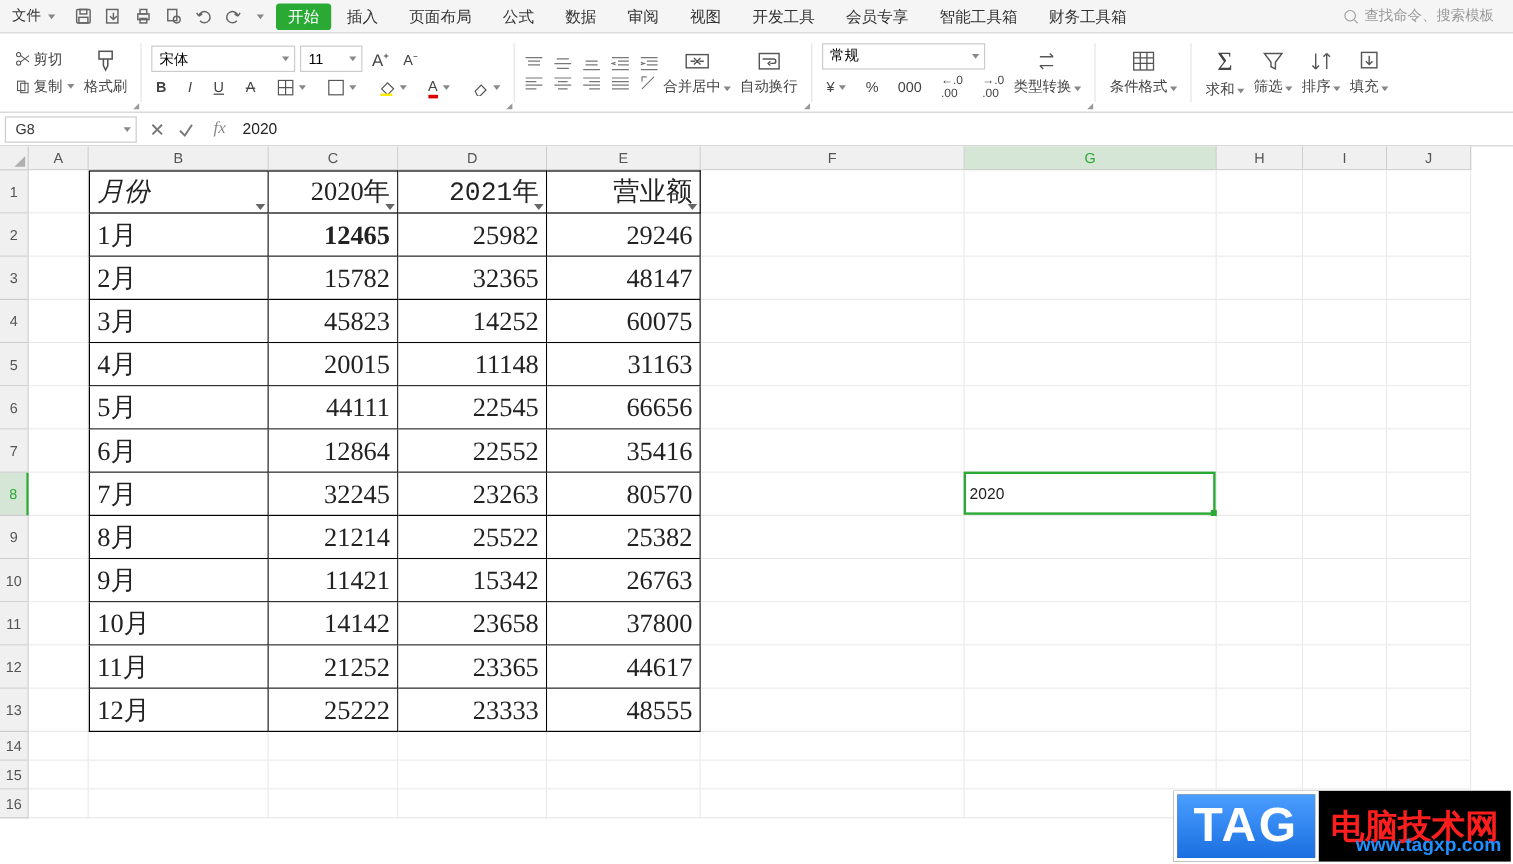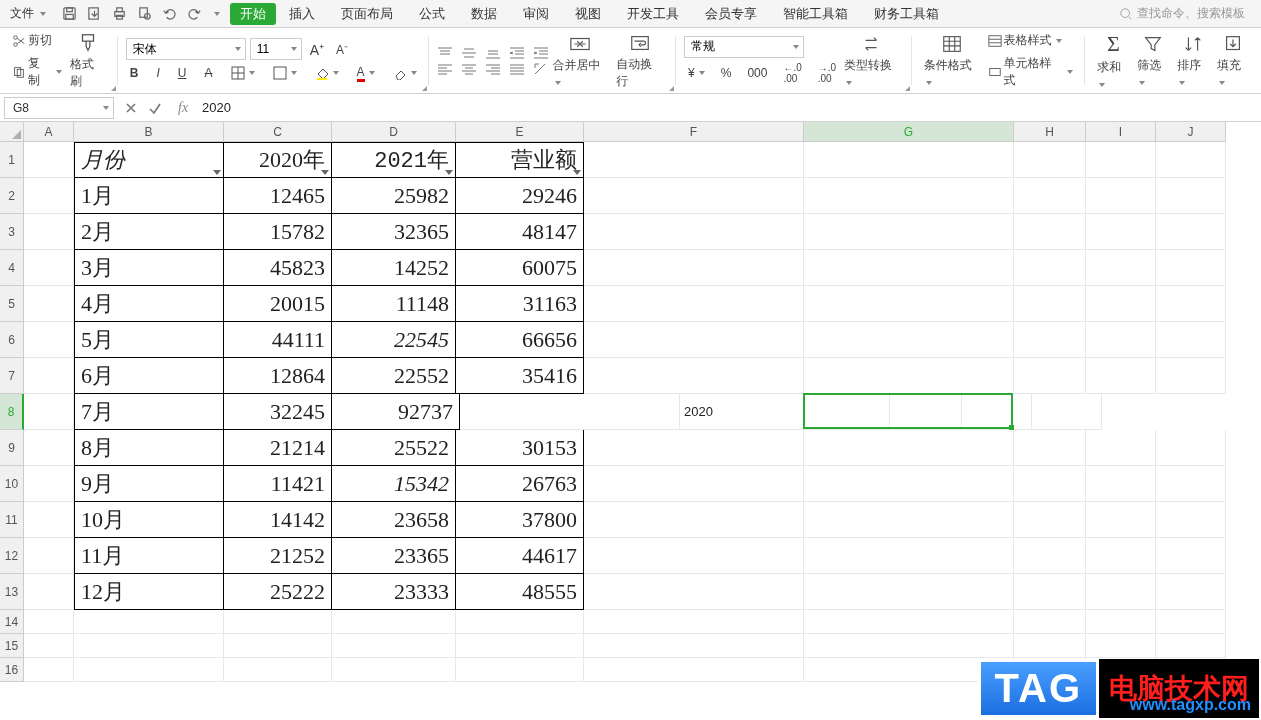--- a/index.html
+++ b/index.html
@@ -279,21 +279,21 @@
           <rect x="3" y="3" width="18" height="14"></rect>
           <path d="M6 8h10a2 2 0 1 1 0 4h-3M13 10l-2 2 2 2"></path>
         </svg>
       <span>自动换行</span>
     </div>
     <div class="corner-tri"></div>
   </div>
 
   <div class="ribbon-group">
     <div class="vstack">
-      <div class="font-name" style="width:120px;">
+      <div class="font-name" style="width:136px;">
         <span>常规</span>
         <span class="combo-arrow dd-tri"></span>
       </div>
       <div class="hstack" style="gap:8px;">
         <div class="btn-sm">
             <span>¥</span>
             <span class="dd-tri"></span>
           </div>
         <div class="btn-sm">
             <span>%</span>
@@ -318,37 +318,20 @@
     <div class="corner-tri"></div>
   </div>
 
   <div class="ribbon-group">
     <div class="btn-lg">
       <svg viewBox="0 0 24 22" stroke="#555" fill="none" stroke-width="1.2">
           <rect x="3" y="3" width="18" height="16"></rect>
           <path d="M3 8h18M3 13h18M9 3v16M15 3v16"></path>
         </svg>
       <span><span>条件格式</span><span class="dd-tri"></span></span>
-    </div>
-    <div class="vstack" style="justify-content:center;height:60px;">
-      <div class="btn-sm">
-        <svg viewBox="0 0 16 14" stroke="#555" fill="none">
-            <rect x="1" y="1" width="14" height="12"></rect>
-            <path d="M1 5h14M1 9h14"></path>
-          </svg>
-        <span>表格样式</span>
-          <span class="dd-tri"></span>
-      </div>
-      <div class="btn-sm">
-        <svg viewBox="0 0 16 14" stroke="#555" fill="none">
-            <rect x="2" y="3" width="12" height="8"></rect>
-          </svg>
-        <span>单元格样式</span>
-          <span class="dd-tri"></span>
-      </div>
     </div>
   </div>
 
   <div class="ribbon-group">
     <div class="btn-lg">
       <span style="font-size:22px;font-family:serif">Σ</span>
       <span><span>求和</span><span class="dd-tri"></span></span>
     </div>
     <div class="btn-lg">
       <svg viewBox="0 0 24 22" stroke="#555" fill="none" stroke-width="1.3">
@@ -436,21 +419,21 @@
             <div class="cell tb tb-top hdr-cell num" style="width: 128px; height: 36px;">营业额<span class="filter-tri"></span></div>
             <div class="cell" style="width: 220px; height: 36px;"></div>
             <div class="cell" style="width: 210px; height: 36px;"></div>
             <div class="cell" style="width: 72px; height: 36px;"></div>
             <div class="cell" style="width: 70px; height: 36px;"></div>
             <div class="cell" style="width: 70px; height: 36px;"></div>
           </div>
           <div class="cell-row">
             <div class="cell" style="width: 50px; height: 36px;"></div>
             <div class="cell tb tb-left" style="width: 150px; height: 36px;">1月</div>
-            <div class="cell tb num" style="width: 108px; height: 36px;">12465</div>
+            <div class="cell tb num" style="width: 108px; height: 36px; font-weight: bold;">12465</div>
             <div class="cell tb num" style="width: 124px; height: 36px;">25982</div>
             <div class="cell tb num" style="width: 128px; height: 36px;">29246</div>
             <div class="cell" style="width: 220px; height: 36px;"></div>
             <div class="cell" style="width: 210px; height: 36px;"></div>
             <div class="cell" style="width: 72px; height: 36px;"></div>
             <div class="cell" style="width: 70px; height: 36px;"></div>
             <div class="cell" style="width: 70px; height: 36px;"></div>
           </div>
           <div class="cell-row">
             <div class="cell" style="width: 50px; height: 36px;"></div>
@@ -485,21 +468,21 @@
             <div class="cell" style="width: 220px; height: 36px;"></div>
             <div class="cell" style="width: 210px; height: 36px;"></div>
             <div class="cell" style="width: 72px; height: 36px;"></div>
             <div class="cell" style="width: 70px; height: 36px;"></div>
             <div class="cell" style="width: 70px; height: 36px;"></div>
           </div>
           <div class="cell-row">
             <div class="cell" style="width: 50px; height: 36px;"></div>
             <div class="cell tb tb-left" style="width: 150px; height: 36px;">5月</div>
             <div class="cell tb num" style="width: 108px; height: 36px;">44111</div>
-            <div class="cell tb num" style="width: 124px; height: 36px; font-style: italic;">22545</div>
+            <div class="cell tb num" style="width: 124px; height: 36px;">22545</div>
             <div class="cell tb num" style="width: 128px; height: 36px;">66656</div>
             <div class="cell" style="width: 220px; height: 36px;"></div>
             <div class="cell" style="width: 210px; height: 36px;"></div>
             <div class="cell" style="width: 72px; height: 36px;"></div>
             <div class="cell" style="width: 70px; height: 36px;"></div>
             <div class="cell" style="width: 70px; height: 36px;"></div>
           </div>
           <div class="cell-row">
             <div class="cell" style="width: 50px; height: 36px;"></div>
             <div class="cell tb tb-left" style="width: 150px; height: 36px;">6月</div>
@@ -509,44 +492,45 @@
             <div class="cell" style="width: 220px; height: 36px;"></div>
             <div class="cell" style="width: 210px; height: 36px;"></div>
             <div class="cell" style="width: 72px; height: 36px;"></div>
             <div class="cell" style="width: 70px; height: 36px;"></div>
             <div class="cell" style="width: 70px; height: 36px;"></div>
           </div>
           <div class="cell-row">
             <div class="cell" style="width: 50px; height: 36px;"></div>
             <div class="cell tb tb-left" style="width: 150px; height: 36px;">7月</div>
             <div class="cell tb num" style="width: 108px; height: 36px;">32245</div>
-            <div class="cell tb num" style="width: 128px; height: 36px;">92737</div>
+            <div class="cell tb num" style="width: 124px; height: 36px;">23263</div>
+            <div class="cell tb num" style="width: 128px; height: 36px;">80570</div>
             <div class="cell" style="width: 220px; height: 36px;"></div>
             <div class="cell edit-cell" style="width: 210px; height: 36px;">2020</div>
             <div class="cell" style="width: 72px; height: 36px;"></div>
             <div class="cell" style="width: 70px; height: 36px;"></div>
             <div class="cell" style="width: 70px; height: 36px;"></div>
           </div>
           <div class="cell-row">
             <div class="cell" style="width: 50px; height: 36px;"></div>
             <div class="cell tb tb-left" style="width: 150px; height: 36px;">8月</div>
             <div class="cell tb num" style="width: 108px; height: 36px;">21214</div>
             <div class="cell tb num" style="width: 124px; height: 36px;">25522</div>
-            <div class="cell tb num" style="width: 128px; height: 36px;">30153</div>
+            <div class="cell tb num" style="width: 128px; height: 36px;">25382</div>
             <div class="cell" style="width: 220px; height: 36px;"></div>
             <div class="cell" style="width: 210px; height: 36px;"></div>
             <div class="cell" style="width: 72px; height: 36px;"></div>
             <div class="cell" style="width: 70px; height: 36px;"></div>
             <div class="cell" style="width: 70px; height: 36px;"></div>
           </div>
           <div class="cell-row">
             <div class="cell" style="width: 50px; height: 36px;"></div>
             <div class="cell tb tb-left" style="width: 150px; height: 36px;">9月</div>
             <div class="cell tb num" style="width: 108px; height: 36px;">11421</div>
-            <div class="cell tb num" style="width: 124px; height: 36px; font-style: italic;">15342</div>
+            <div class="cell tb num" style="width: 124px; height: 36px;">15342</div>
             <div class="cell tb num" style="width: 128px; height: 36px;">26763</div>
             <div class="cell" style="width: 220px; height: 36px;"></div>
             <div class="cell" style="width: 210px; height: 36px;"></div>
             <div class="cell" style="width: 72px; height: 36px;"></div>
             <div class="cell" style="width: 70px; height: 36px;"></div>
             <div class="cell" style="width: 70px; height: 36px;"></div>
           </div>
           <div class="cell-row">
             <div class="cell" style="width: 50px; height: 36px;"></div>
             <div class="cell tb tb-left" style="width: 150px; height: 36px;">10月</div>

